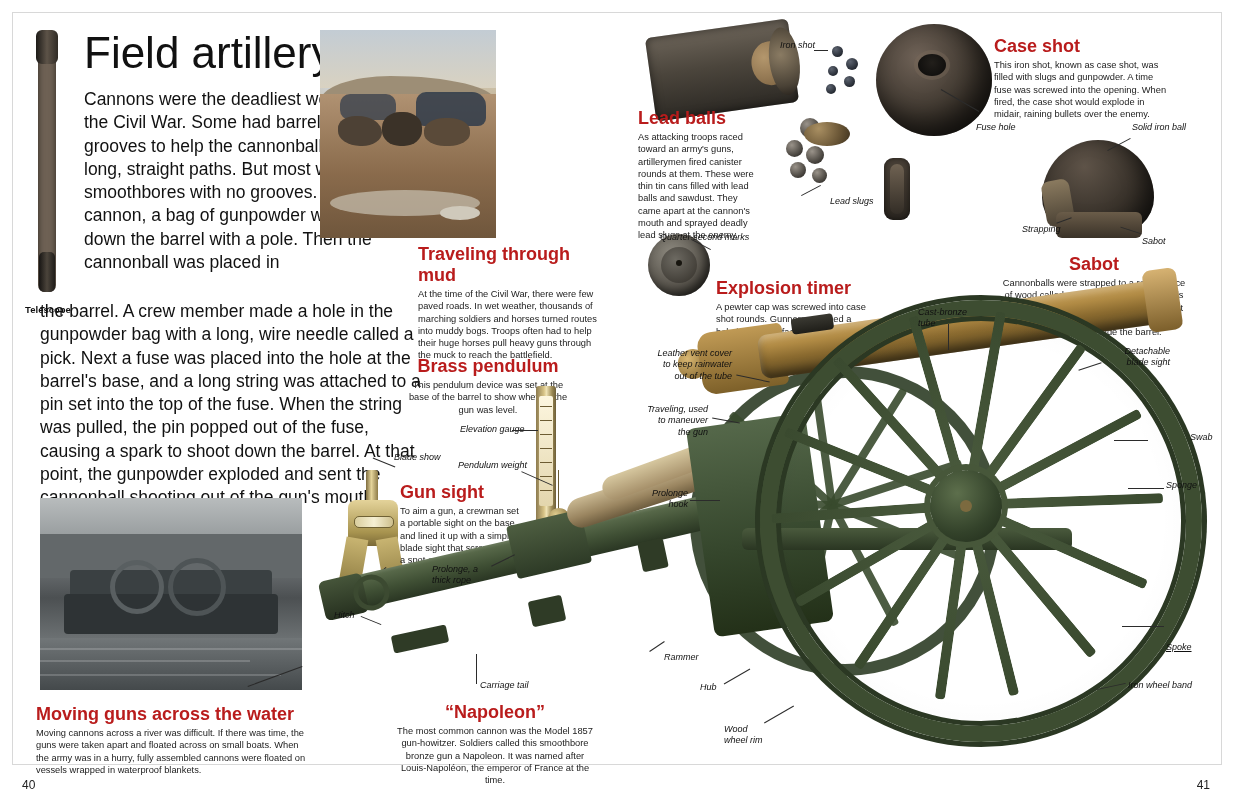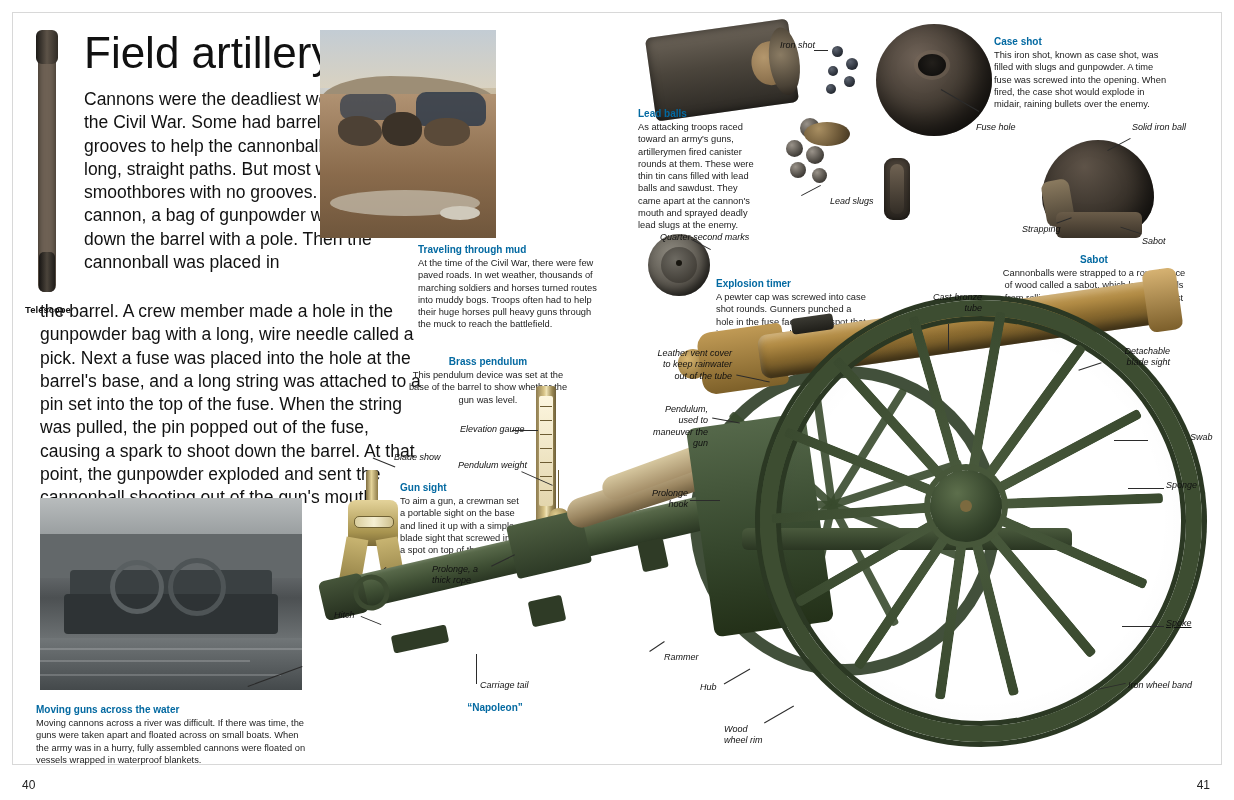--- a/index.html
+++ b/index.html
@@ -37,21 +37,21 @@
     position:absolute;left:84px;top:88px;width:336px;
     font-size:17.5px;line-height:1.33;color:#111;
   }
   .intro-wide{
     position:absolute;left:40px;top:300px;width:386px;
     font-size:17.5px;line-height:1.33;color:#111;
   }
 
   
   .cap{position:absolute;}
-  .cap .h{font-weight:bold;font-size:10px;margin:0 0 2px 0;color:#0369a1;}
+  .cap .h{font-weight:bold;font-size:18px;margin:0 0 2px 0;color:#b91c1c;}
   .cap .b{font-size:9.3px;line-height:1.32;color:#222;}
   .cap.centerhdr .h{text-align:center;}
 
   
   .lbl{position:absolute;font-size:9px;font-style:italic;color:#111;line-height:1.25;}
   .lbl.r{text-align:right;}
   .ln{position:absolute;background:#2b2b2b;}
   .ln.h{height:1px;}
   .ln.v{width:1px;}
 
@@ -533,42 +533,42 @@
   <div class="spoke" style="transform:rotate(216deg);"></div>
   <div class="spoke" style="transform:rotate(242deg);"></div>
   <div class="spoke" style="transform:rotate(268deg);"></div>
   <div class="spoke" style="transform:rotate(294deg);"></div>
   <div class="spoke" style="transform:rotate(320deg);"></div>
   <div class="spoke" style="transform:rotate(346deg);"></div>
   <div class="hubcap">
       <div class="bolt"></div>
     </div>
 
-  <div class="lbl" style="left:918px;top:292px;width:64px;text-align:right;">Cast-bronze tube</div>
+  <div class="lbl" style="left:918px;top:307px;width:64px;">Cast-bronze tube</div>
   <div class="ln v" style="left:948px;top:324px;height:26px;"></div>
 
   <div class="lbl r" style="left:1100px;top:346px;width:70px;">Detachable blade sight</div>
   <div class="ln h" style="left:1078px;top:366px;width:24px;transform:rotate(-18deg);"></div>
 
   <div class="lbl" style="left:1190px;top:432px;">Swab</div>
   <div class="ln h" style="left:1114px;top:440px;width:34px;"></div>
 
   <div class="lbl" style="left:1166px;top:480px;">Sponge</div>
   <div class="ln h" style="left:1128px;top:488px;width:36px;"></div>
 
-  <div class="lbl" style="left:1166px;top:618px;text-decoration:underline;">Spoke</div>
+  <div class="lbl" style="left:1166px;top:642px;text-decoration:underline;">Spoke</div>
   <div class="ln h" style="left:1122px;top:626px;width:42px;"></div>
 
   <div class="lbl" style="left:1128px;top:680px;">Iron wheel band</div>
   <div class="ln h" style="left:1096px;top:686px;width:30px;transform:rotate(-12deg);"></div>
 
   <div class="lbl r" style="left:648px;top:348px;width:84px;">Leather vent cover to keep rainwater out of the tube</div>
   <div class="ln h" style="left:736px;top:378px;width:34px;transform:rotate(12deg);"></div>
 
-  <div class="lbl r" style="left:646px;top:404px;width:62px;">Pendulum, used to maneuver the gun</div>
+  <div class="lbl r" style="left:646px;top:404px;width:62px;">Traveling, used to maneuver the gun</div>
   <div class="ln h" style="left:712px;top:420px;width:28px;transform:rotate(10deg);"></div>
 
   <div class="lbl r" style="left:640px;top:488px;width:48px;">Prolonge hook</div>
   <div class="ln h" style="left:690px;top:500px;width:30px;"></div>
 
   <div class="lbl" style="left:432px;top:564px;width:56px;">Prolonge, a thick rope</div>
   <div class="ln h" style="left:490px;top:560px;width:26px;transform:rotate(-26deg);"></div>
 
   <div class="lbl" style="left:664px;top:652px;">Rammer</div>
   <div class="ln h" style="left:648px;top:646px;width:18px;transform:rotate(-34deg);"></div>
@@ -580,17 +580,18 @@
   <div class="ln h" style="left:762px;top:714px;width:34px;transform:rotate(-30deg);"></div>
 
   <div class="lbl" style="left:480px;top:680px;">Carriage tail</div>
   <div class="ln v" style="left:476px;top:654px;height:30px;"></div>
 
   <div class="lbl" style="left:334px;top:610px;">Hitch</div>
   <div class="ln h" style="left:360px;top:620px;width:22px;transform:rotate(22deg);"></div>
 
   <div class="cap centerhdr" style="left:392px;top:702px;width:206px;text-align:center;">
     <div class="h">“Napoleon”</div>
+    <div class="b">The most common cannon was the Model 1857 gun-howitzer. Soldiers called this smoothbore bronze gun a Napoleon. It was named after Louis-Napoléon, the emperor of France at the time.</div>
   </div>
 
   <div class="pg-num pg-left">40</div>
   <div class="pg-num pg-right">41</div>
 </div>
 
 </body></html>

